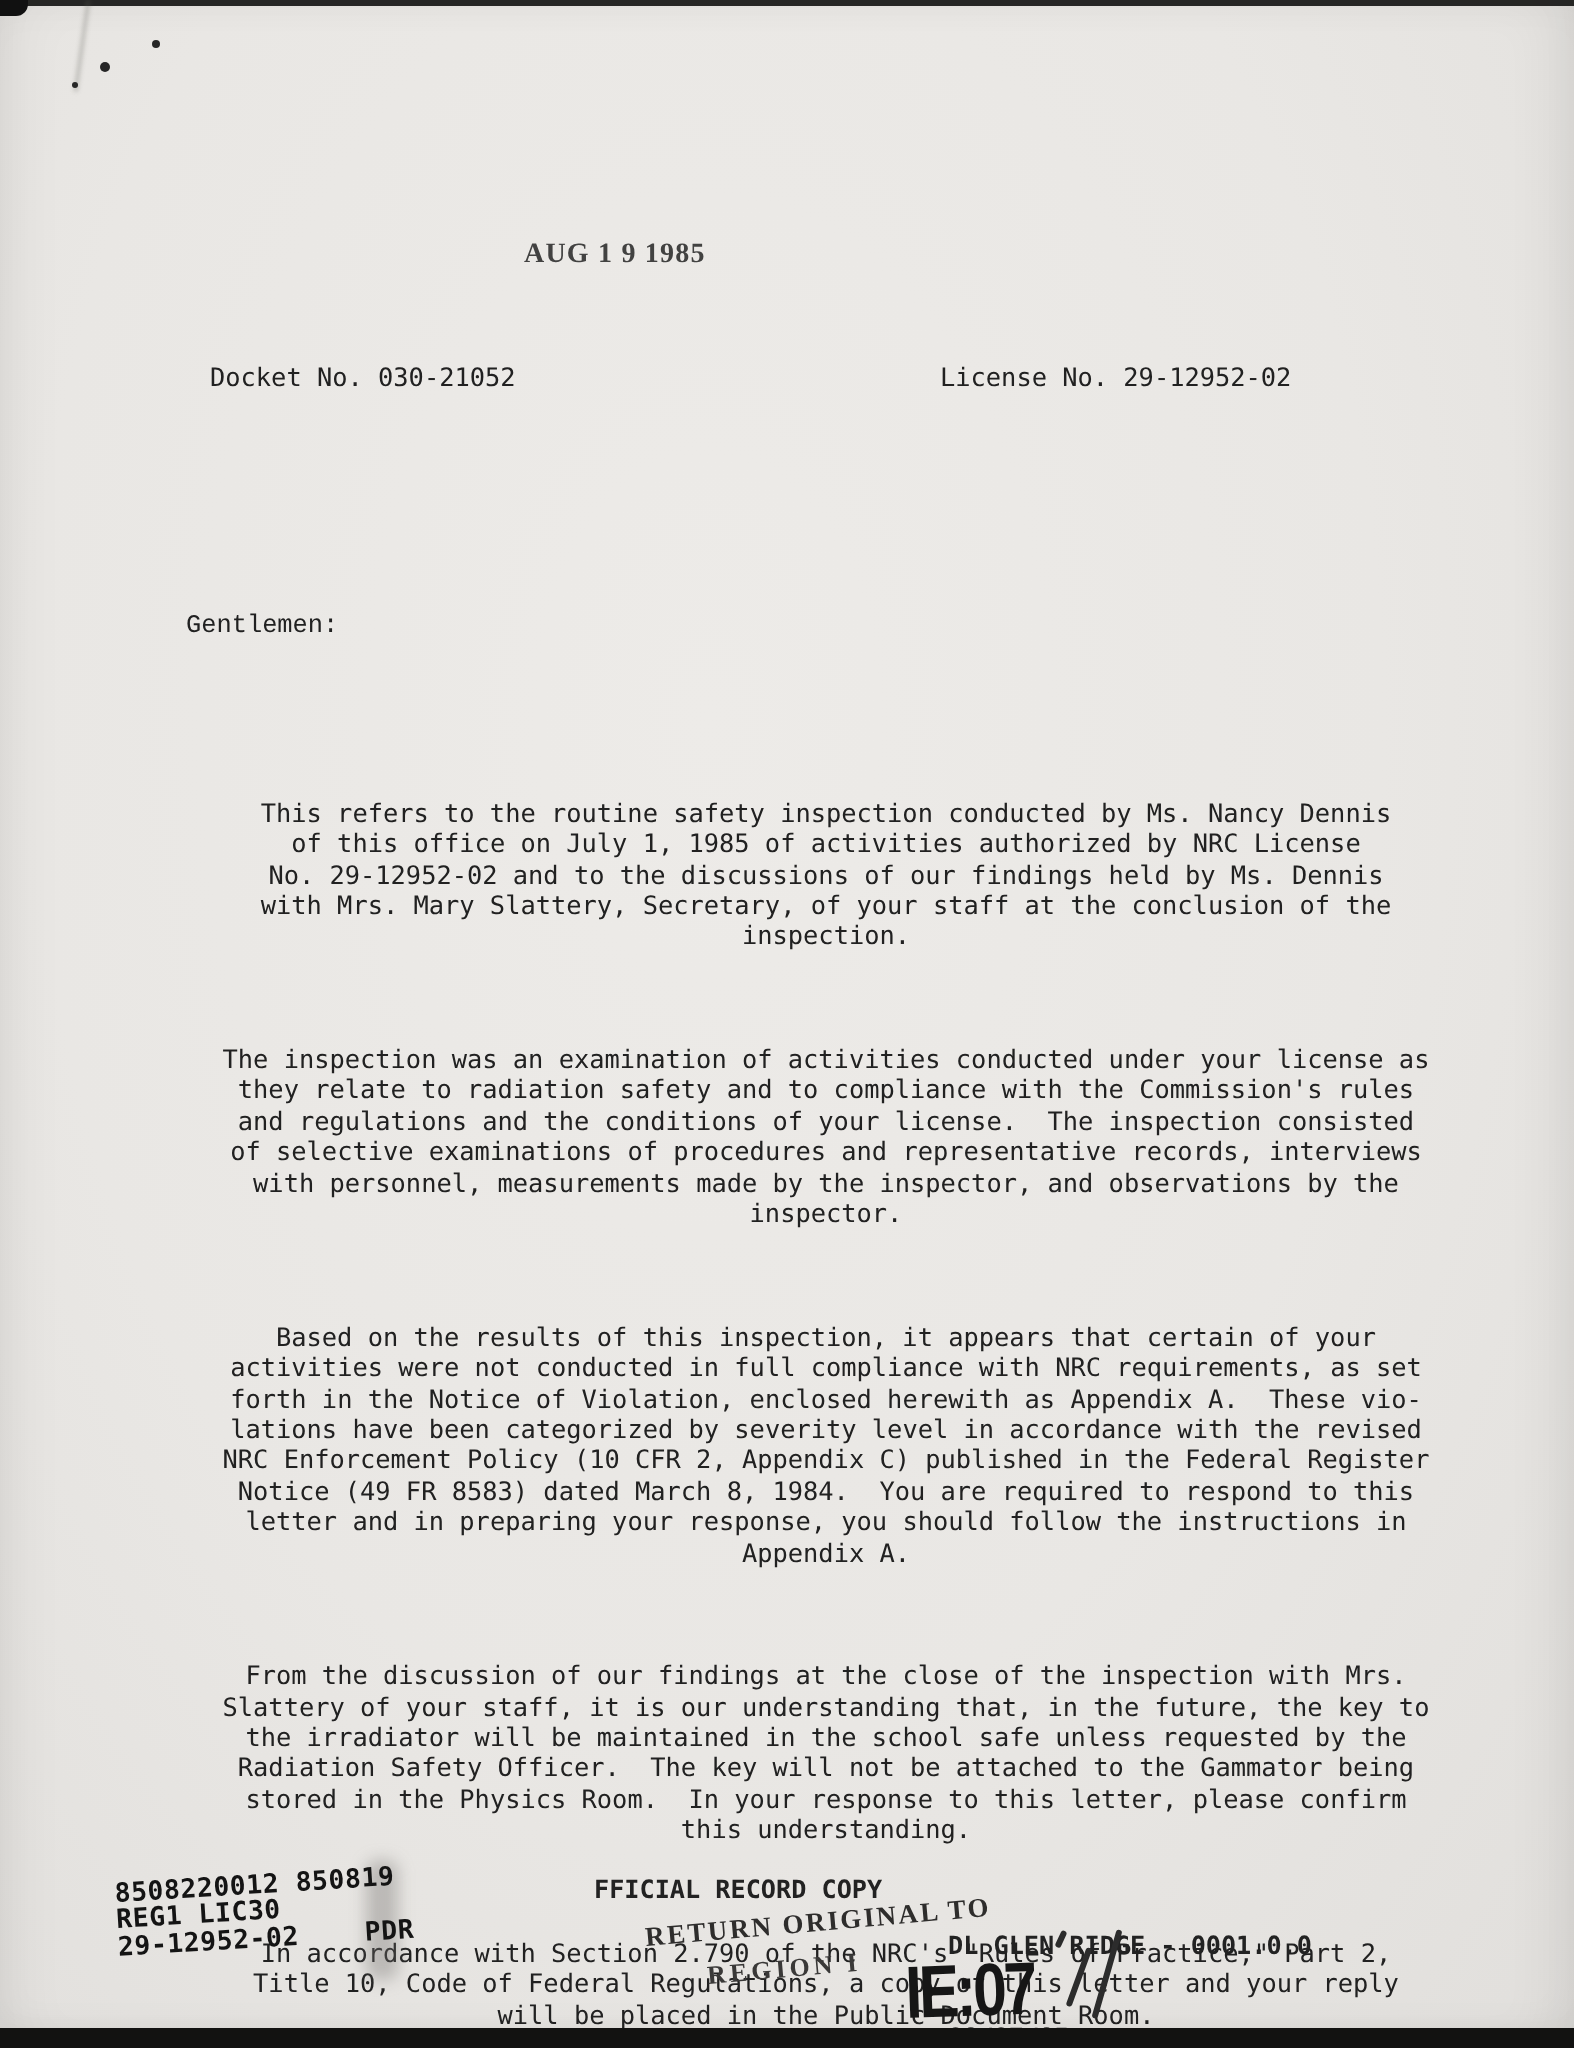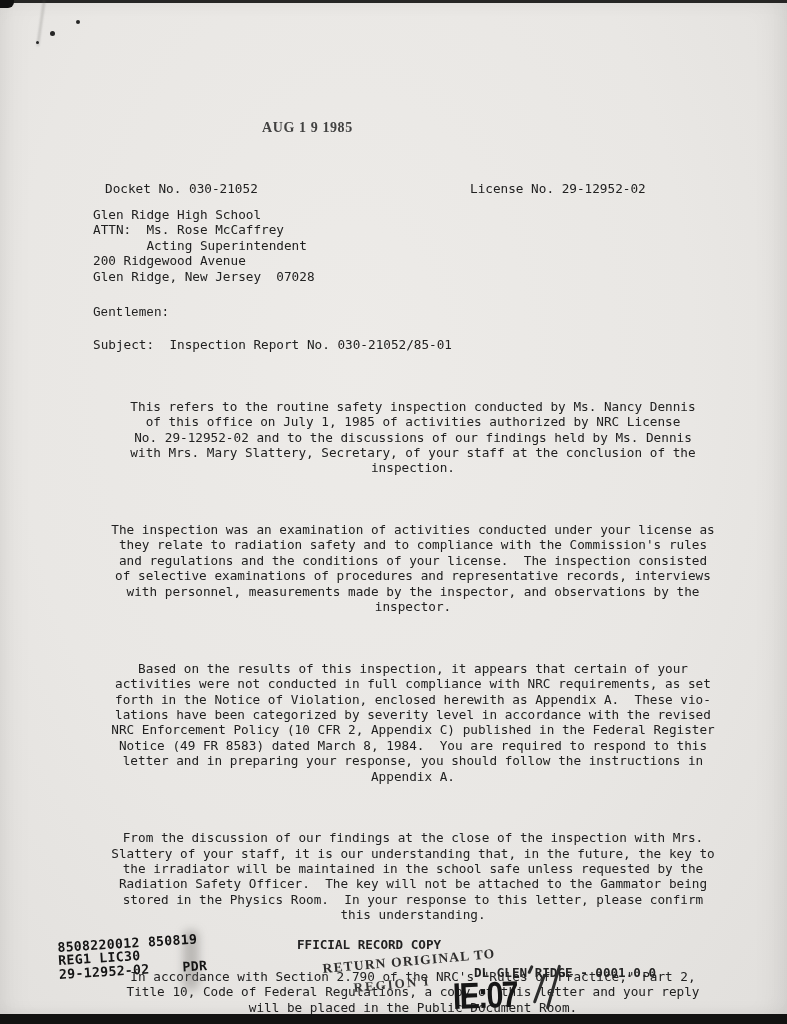--- a/index.html
+++ b/index.html
@@ -128,28 +128,22 @@
   <div class="crease"></div>
   <div class="speck speck-1"></div>
   <div class="speck speck-2"></div>
   <div class="speck speck-3"></div>
 
   <div class="date-stamp">AUG 1 9 1985</div>
 
   <div class="mono" style="left:93px; top:181px;margin-left:12px;">Docket No. 030-21052</div>
   <div class="mono" style="left:470px; top:181px;">License No. 29-12952-02</div>
 
-  <div class="mono" style="left:93px; top:207px;">Glen Ridge High School
-ATTN:  Ms. Rose McCaffrey
-       Acting Superintendent
-200 Ridgewood Avenue
-Glen Ridge, New Jersey  07028</div>
 
   <div class="mono" style="left:93px; top:305px;font-family:Liberation Mono, monospace;">Gentlemen:</div>
-  <div class="mono" style="left:93px; top:337px;">Subject:  Inspection Report No. 030-21052/85-01</div>
 
   <div class="mono body-text">
     <div class="para">This refers to the routine safety inspection conducted by Ms. Nancy Dennis
 of this office on July 1, 1985 of activities authorized by NRC License
 No. 29-12952-02 and to the discussions of our findings held by Ms. Dennis
 with Mrs. Mary Slattery, Secretary, of your staff at the conclusion of the
 inspection.</div>
     <div class="para">The inspection was an examination of activities conducted under your license as
 they relate to radiation safety and to compliance with the Commission's rules
 and regulations and the conditions of your license.  The inspection consisted

